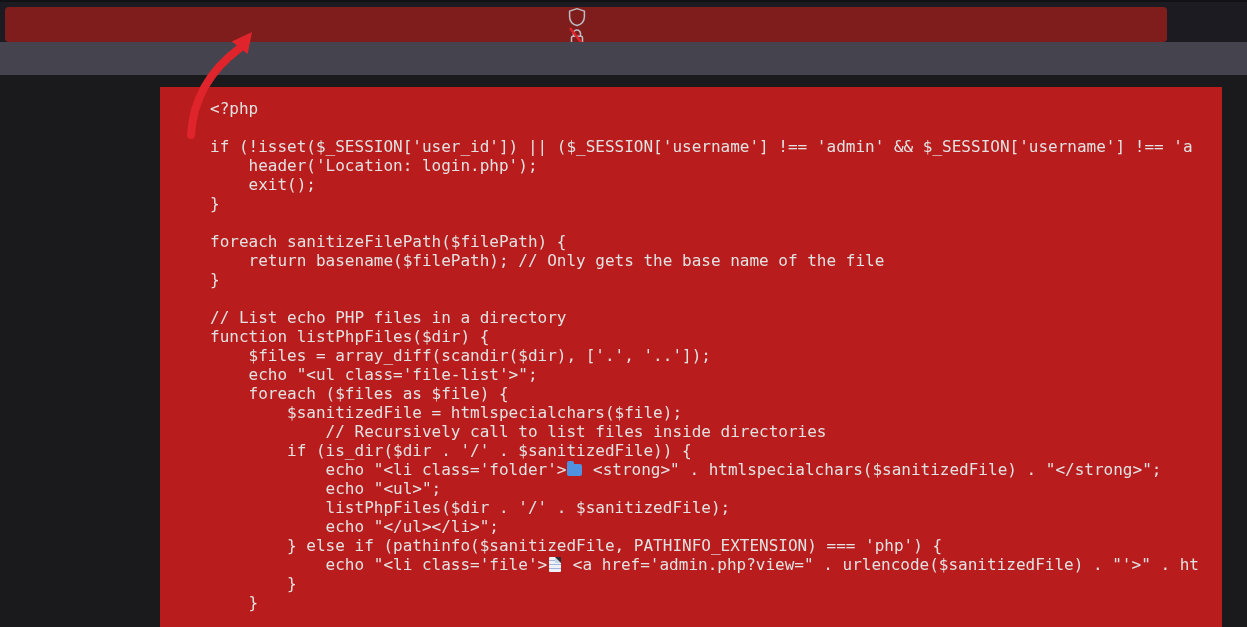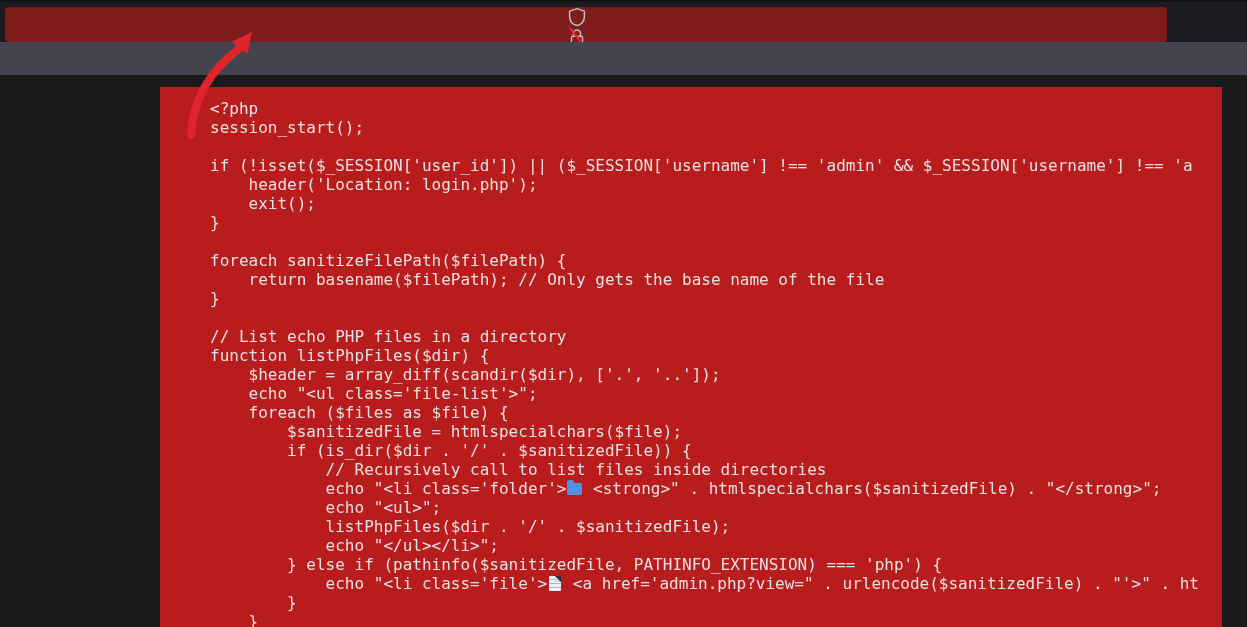--- a/index.html
+++ b/index.html
@@ -119,39 +119,38 @@
       </span>
 
     </div>
   </div>
 
   <div class="page-strip"></div>
 
   <div class="page-content">
     <div class="code">
         <div class="code-line">&lt;?php</div>
-        <div class="code-line">session_start();</div>
         <div class="code-line">&nbsp;</div>
         <div class="code-line">if (!isset($_SESSION['user_id']) || ($_SESSION['username'] !== 'admin' &amp;&amp; $_SESSION['username'] !== 'a</div>
         <div class="code-line">    header('Location: login.php');</div>
         <div class="code-line">    exit();</div>
         <div class="code-line">}</div>
         <div class="code-line">&nbsp;</div>
         <div class="code-line">foreach sanitizeFilePath($filePath) {</div>
         <div class="code-line">    return basename($filePath); // Only gets the base name of the file</div>
         <div class="code-line">}</div>
         <div class="code-line">&nbsp;</div>
         <div class="code-line">// List echo PHP files in a directory</div>
         <div class="code-line">function listPhpFiles($dir) {</div>
-        <div class="code-line">    $header = array_diff(scandir($dir), ['.', '..']);</div>
+        <div class="code-line">    $files = array_diff(scandir($dir), ['.', '..']);</div>
         <div class="code-line">    echo "&lt;ul class='file-list'&gt;";</div>
         <div class="code-line">    foreach ($files as $file) {</div>
         <div class="code-line">        $sanitizedFile = htmlspecialchars($file);</div>
+        <div class="code-line">            // Recursively call to list files inside directories</div>
         <div class="code-line">        if (is_dir($dir . '/' . $sanitizedFile)) {</div>
-        <div class="code-line">            // Recursively call to list files inside directories</div>
         <div class="code-line"><span>            echo "&lt;li class='folder'&gt;</span><span class="glyph icon-folder"></span><span> &lt;strong&gt;" . htmlspecialchars($sanitizedFile) . "&lt;/strong&gt;";</span></div>
         <div class="code-line">            echo "&lt;ul&gt;";</div>
         <div class="code-line">            listPhpFiles($dir . '/' . $sanitizedFile);</div>
         <div class="code-line">            echo "&lt;/ul&gt;&lt;/li&gt;";</div>
         <div class="code-line">        } else if (pathinfo($sanitizedFile, PATHINFO_EXTENSION) === 'php') {</div>
         <div class="code-line"><span>            echo "&lt;li class='file'&gt;</span><span class="glyph icon-file"></span><span> &lt;a href='admin.php?view=" . urlencode($sanitizedFile) . "'&gt;" . ht</span></div>
         <div class="code-line">        }</div>
         <div class="code-line">    }</div>
       </div>
   </div>

